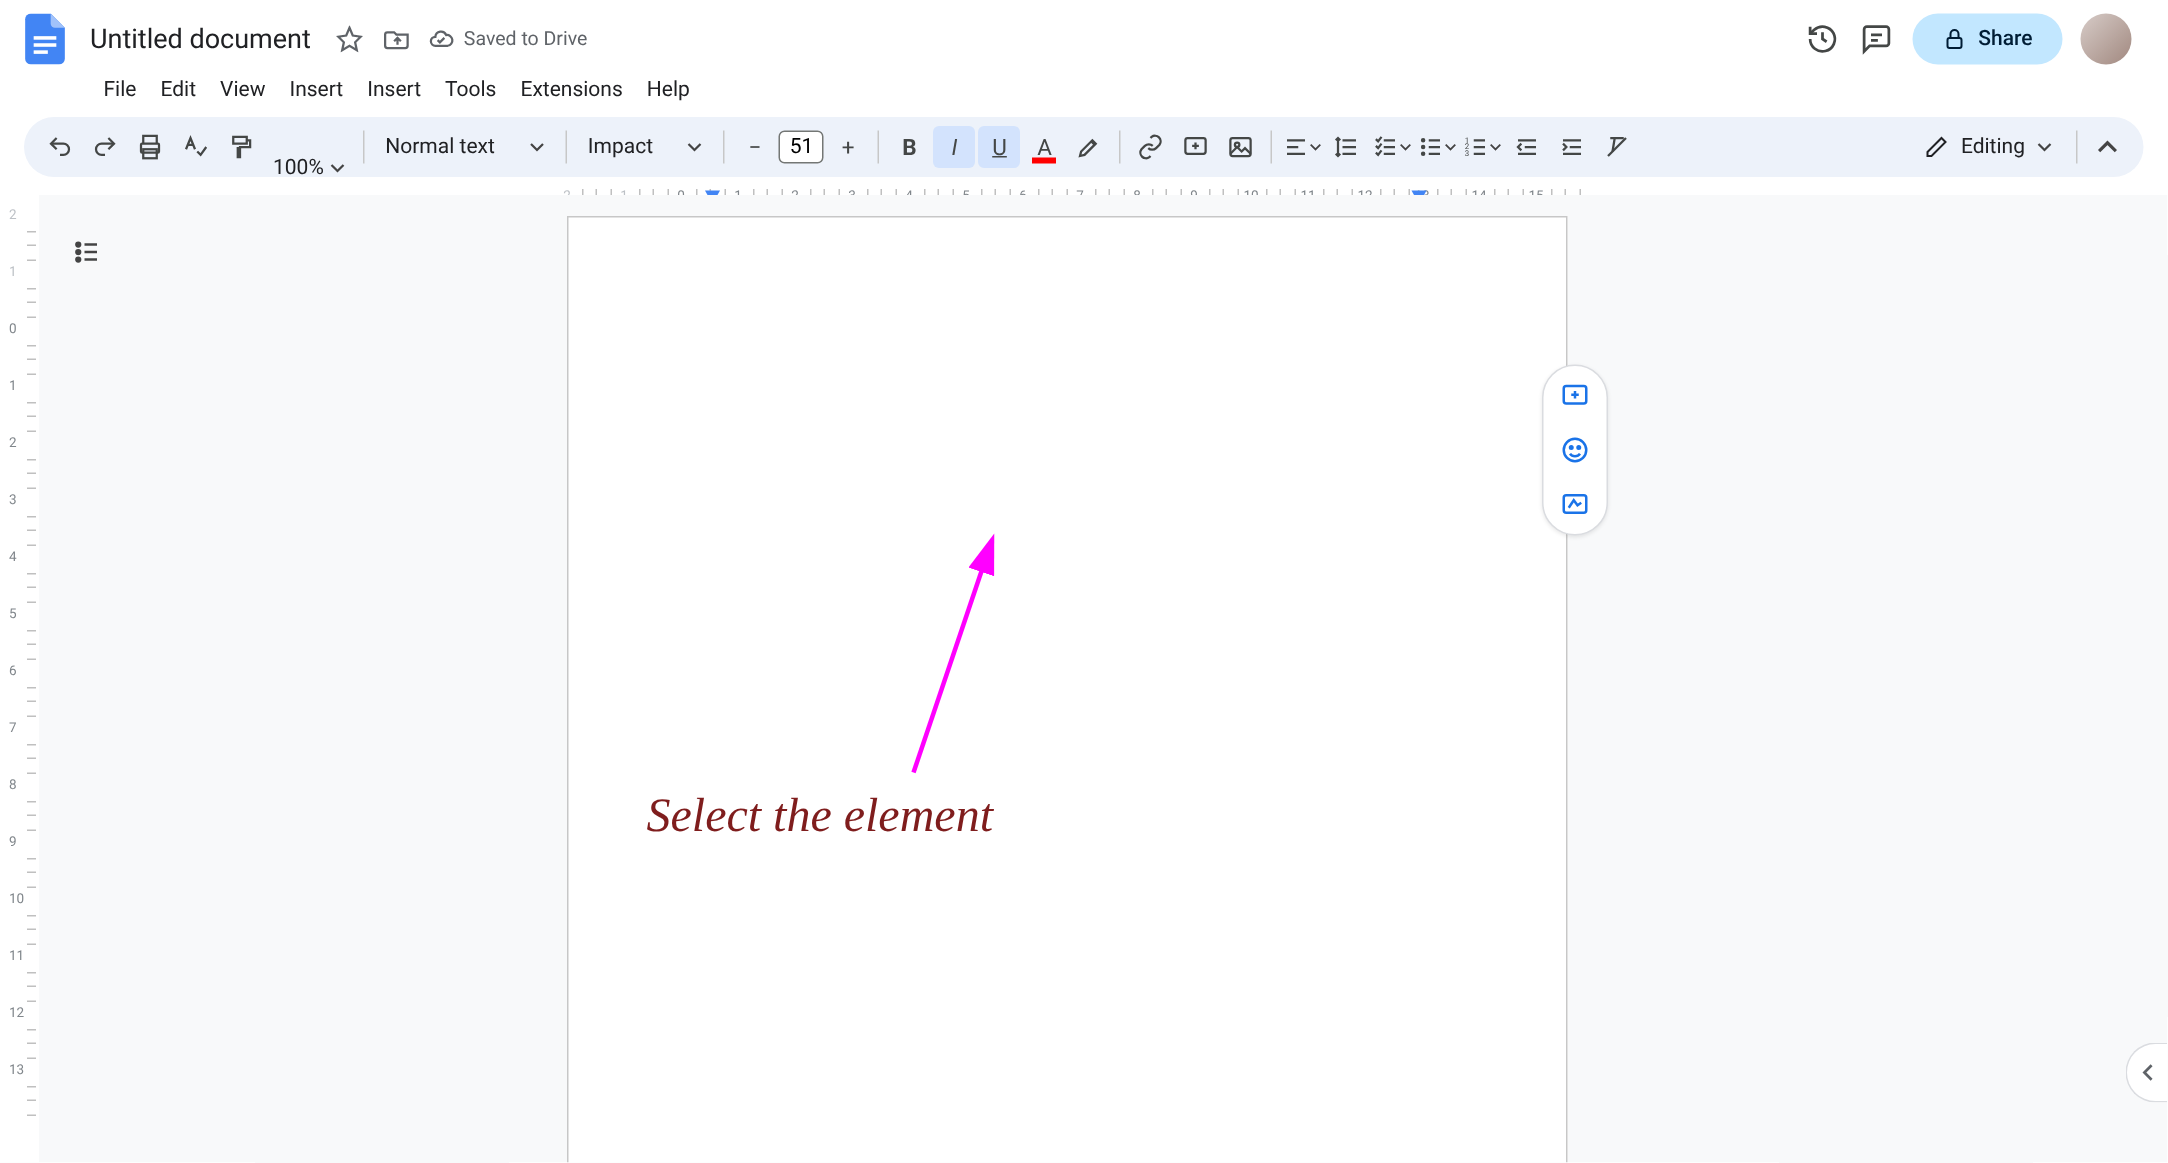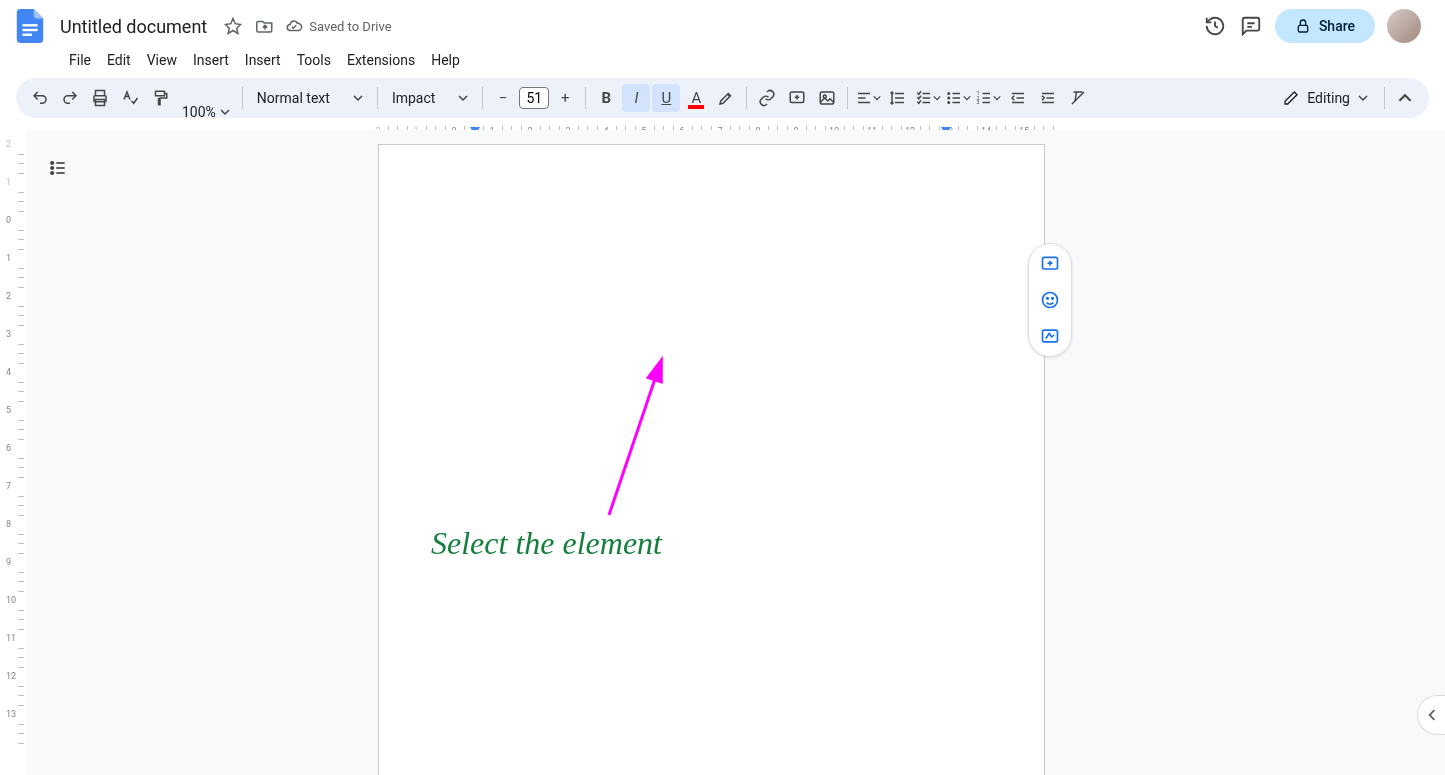--- a/index.html
+++ b/index.html
@@ -51,21 +51,21 @@
 .ruler-v .num { position: absolute; left: 6px; transform: translateY(-50%); }
 
 .outline-btn { position: absolute; left: 44px; top: 24px; width: 28px; height: 28px; display: flex; align-items: center; justify-content: center; color: #444; cursor: pointer; border-radius: 4px; }
 
 .page { position: absolute; left: 378px; top: 14px; width: 667px; height: 880px; background: #fff; border: 1px solid #c7c7c7; }
 
 .sel-text { position: absolute; left: 104px; top: 98px; background: #b4d5fe; padding: 0 0 8px 0; }
 .sel-text span { font-family: Impact, 'Arial Black', sans-serif; font-size: 58px; font-weight: bold; font-style: italic; color: #ff0000; text-decoration: underline; text-decoration-color: #ff0000; text-decoration-thickness: 4px; letter-spacing: -1px; }
 
 .annot-arrow { position: absolute; }
-.annot-text { position: absolute; font-family: 'Comic Sans MS', cursive; font-size: 32px; color: #15803d; font-style: italic; }
+.annot-text { position: absolute; font-family: 'Comic Sans MS', cursive; font-size: 32px; color: #7f1d1d; font-style: italic; }
 
 .side-tools { position: absolute; right: -28px; top: 98px; width: 44px; background: #fff; border: 1px solid #dadce0; border-radius: 22px; padding: 8px 0; display: flex; flex-direction: column; gap: 12px; align-items: center; box-shadow: 0 1px 3px rgba(0,0,0,0.1); }
 .side-tools .st { width: 24px; height: 24px; display: flex; align-items: center; justify-content: center; color: #1a73e8; cursor: pointer; }
 
 .side-panel-btn { position: absolute; right: 0; bottom: 40px; width: 28px; height: 40px; background: #fff; border: 1px solid #dadce0; border-right: none; border-radius: 20px 0 0 20px; display: flex; align-items: center; justify-content: center; color: #5f6368; cursor: pointer; }
 
 .caret { display: inline-block; }
 svg { display: block; }
 </style>
 </head>

